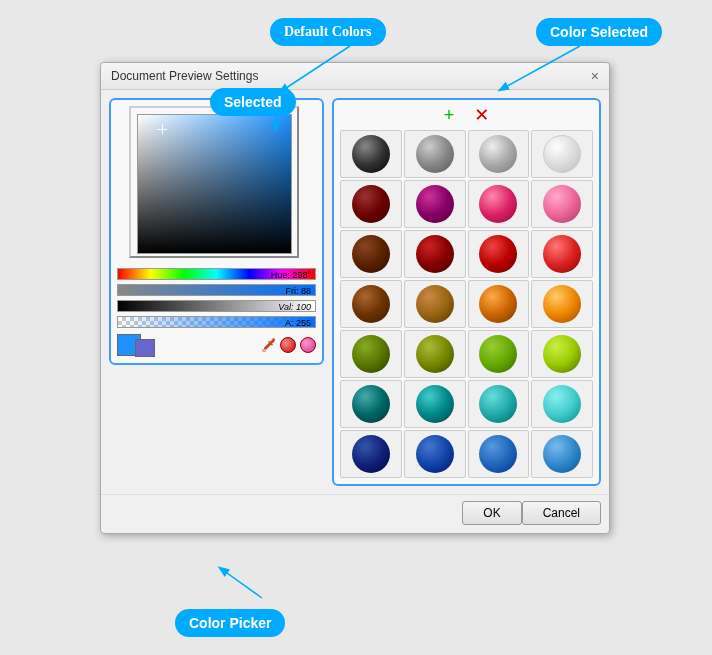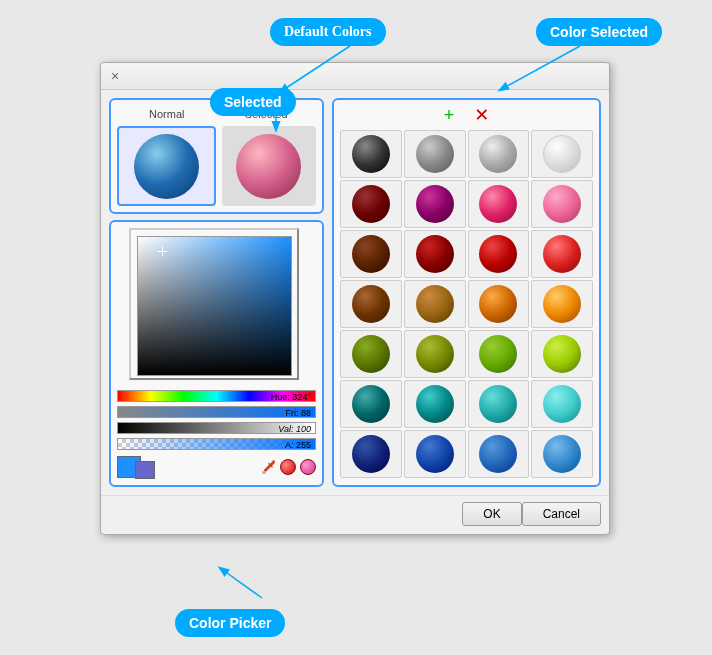--- a/index.html
+++ b/index.html
@@ -455,53 +455,40 @@
   <defs>
     <marker id="arrow" markerWidth="8" markerHeight="8" refX="6" refY="3" orient="auto">
       <path d="M0,0 L0,6 L8,3 z" fill="#00aaff"></path>
     </marker>
   </defs>
 </svg>
 
 <div class="dialog">
 
   <div class="dialog-titlebar">
+    <span class="dialog-title">Document Preview Settings</span>
     <button class="dialog-close">×</button>
   </div>
 
   <div class="dialog-body">
 
     <div class="left-panel">
 
-      <div class="preview-section">
-        <div class="preview-tabs">
-          <div class="preview-tab">Normal</div>
-          <div class="preview-tab">Selected</div>
-        </div>
-        <div class="preview-spheres">
-          <div class="sphere-container selected-sphere">
-            <div class="sphere sphere-blue"></div>
-          </div>
-          <div class="sphere-container">
-            <div class="sphere sphere-pink"></div>
-          </div>
-        </div>
-      </div>
 
       <div class="color-picker-section">
         <div class="color-square-container">
           <div class="color-square-outer"></div>
           <div class="color-square"></div>
           <div class="crosshair"></div>
         </div>
 
         <div class="sliders-area">
           <div class="slider-row">
             <div class="slider-track hue-track">
-              <span class="slider-label">Hue: 324°</span>
+              <span class="slider-label">Hue: 298°</span>
             </div>
           </div>
           <div class="slider-row">
             <div class="slider-track sat-track">
               <span class="slider-label">Fri: 88</span>
             </div>
           </div>
           <div class="slider-row">
             <div class="slider-track val-track">
               <span class="slider-label">Val: 100</span>

